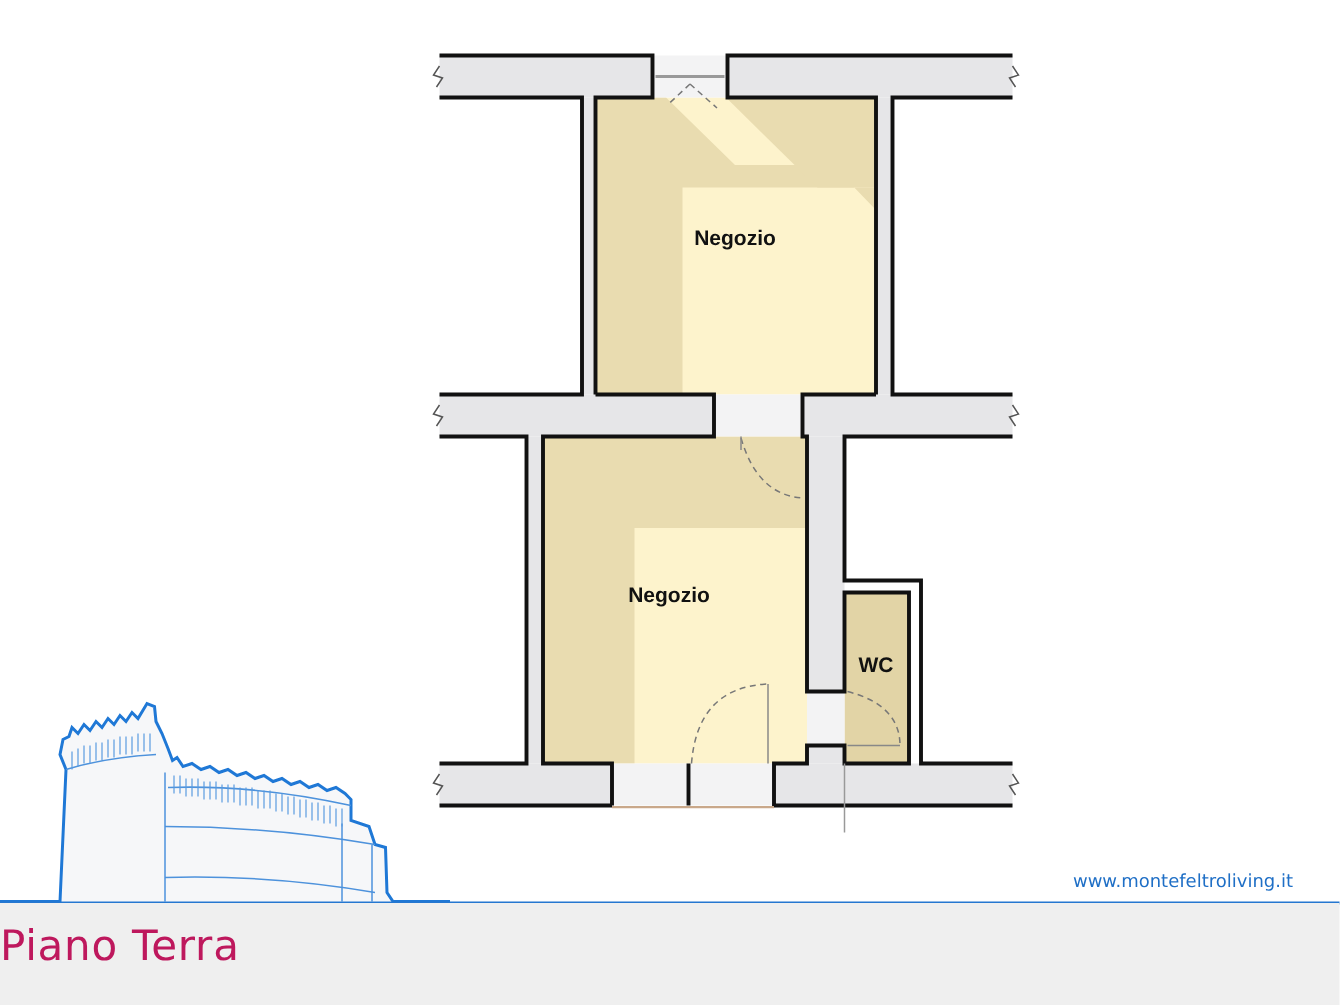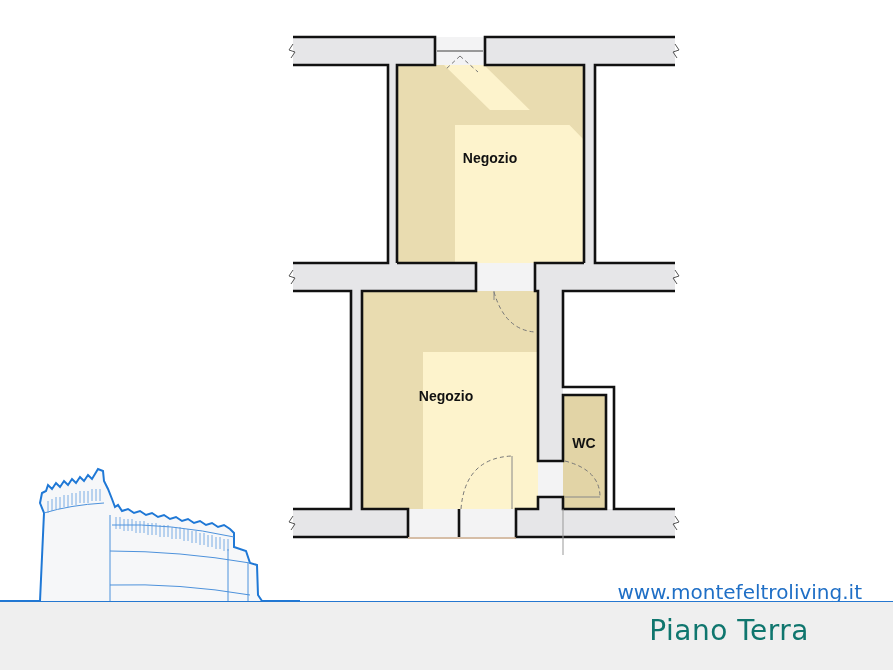--- a/index.html
+++ b/index.html
@@ -1,22 +1,22 @@
 <!DOCTYPE html>
 <html><head>
 <meta charset="utf-8">
 <style>
   html, body { margin:0; padding:0; }
   body { width:893px; height:670px; position:relative; overflow:hidden; background:#ffffff; font-family:"Liberation Sans", sans-serif; }
   #plan { position:absolute; left:0; top:0; width:893px; height:600px; }
   .room-label { font-family:"Liberation Sans", sans-serif; font-weight:bold; font-size:14px; fill:#111; }
   #footer-band { position:absolute; left:0; top:602px; width:893px; height:68px; background:#efefef; }
   #footer-line { position:absolute; left:0; top:601px; width:893px; height:2px; background:#2577d0; }
-  #footer-title { position:absolute; left:0; width:809px; top:614px; text-align:right; font-family:"DejaVu Sans", sans-serif; font-size:28px; color:#0f766e; letter-spacing:0.5px; }
-  #website { position:absolute; right:31px; top:580px; font-family:"DejaVu Sans", sans-serif; font-size:20px; color:#1f6fc6; }
+  #footer-title { position:absolute; left:0; width:809px; top:614px; text-align:left; font-family:"DejaVu Sans", sans-serif; font-size:28px; color:#be185d; letter-spacing:0.5px; }
+  #website { position:absolute; right:31px; top:580px; font-family:"DejaVu Sans", sans-serif; font-size:12px; color:#1f6fc6; }
   #castle { position:absolute; left:0; top:455px; width:300px; height:148px; }
 </style>
 </head>
 <body>
 
 <svg id="plan" viewBox="0 0 893 600" xmlns="http://www.w3.org/2000/svg">
 
   <g>
     <rect x="397" y="65" width="187" height="198" fill="#fdf3cc"></rect>
     <polygon points="397,65 444,65 490,110 555,110 584,140 584,65 584,125 555,125 497,125 455,125 455,263 397,263" fill="#e9dcb0"></polygon>

